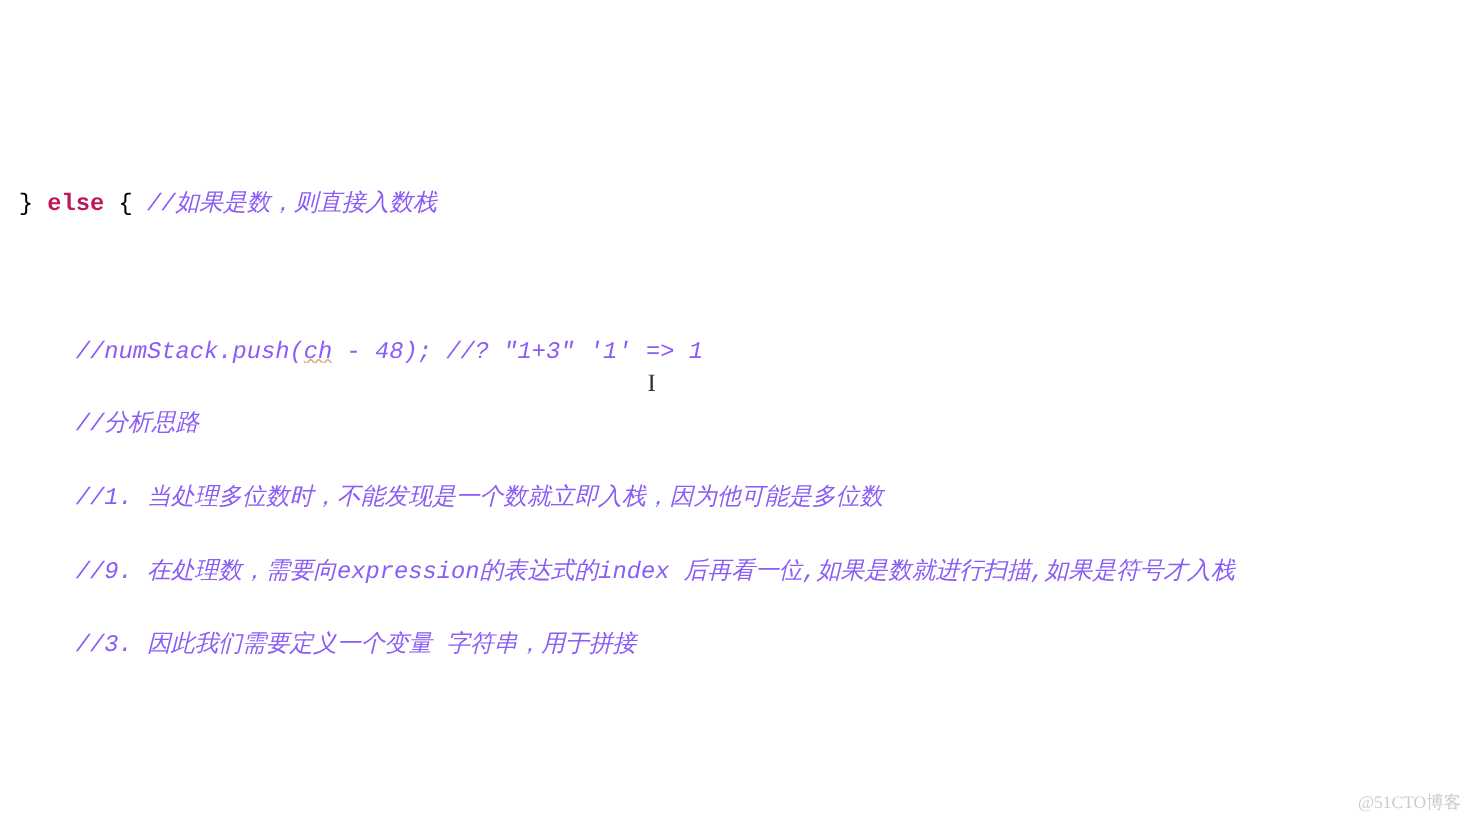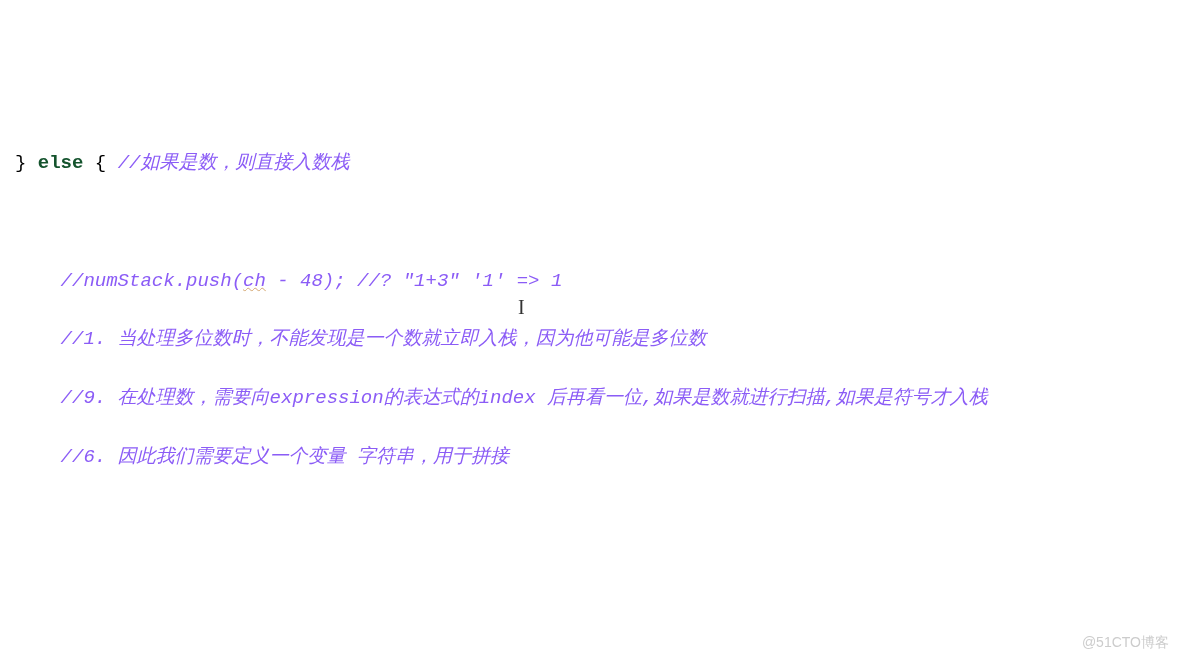--- a/index.html
+++ b/index.html
@@ -19,21 +19,21 @@
       height: 664px;
       overflow: hidden;
     }
     .code-area {
       padding: 2px 0 0 15px;
     }
     .line {
       min-height: 29px;
     }
     .keyword {
-      color: #14532d;
+      color: #be185d;
       font-weight: bold;
     }
     .comment {
       color: #8b5cf6;
       font-style: italic;
     }
     .identifier {
       color: #000000;
     }
     .cursor {
@@ -45,39 +45,40 @@
       font-family: serif;
       color: #333;
       font-size: 20px;
     }
     .watermark {
       position: absolute;
       right: 15px;
       bottom: 10px;
       color: #cccccc;
       font-size: 14px;
-      font-family: Liberation Sans, sans-serif;
+      font-family: Liberation Serif, serif;
     }
     .squiggle {
       text-decoration: underline wavy #d4a771;
       text-decoration-thickness: 1px;
     }
   </style>
 </head>
 <body>
 
 
 
 <div class="code-area">
 <div class="line"><span class="identifier">} </span><span class="keyword">else</span><span class="identifier"> { </span><span class="comment">//如果是数，则直接入数栈</span></div>
 <div class="line"><span></span></div>
 <div class="line"><span class="comment">    //numStack.push(</span><span class="comment squiggle">ch</span><span class="comment"> - 48); //? "1+3" '1' =&gt; 1</span></div>
+<div class="line"><span class="comment">    //分析思路</span></div>
 <div class="line"><span class="comment">    //1. 当处理多位数时，不能发现是一个数就立即入栈，因为他可能是多位数</span></div>
 <div class="line"><span class="comment">    //9. 在处理数，需要向expression的表达式的index 后再看一位,如果是数就进行扫描,如果是符号才入栈</span></div>
-<div class="line"><span class="comment">    //6. 因此我们需要定义一个变量 字符串，用于拼接</span></div>
+<div class="line"><span class="comment">    //3. 因此我们需要定义一个变量 字符串，用于拼接</span></div>
 <div class="line"><span></span></div>
 
 
 
 
 
 
 
 
 

